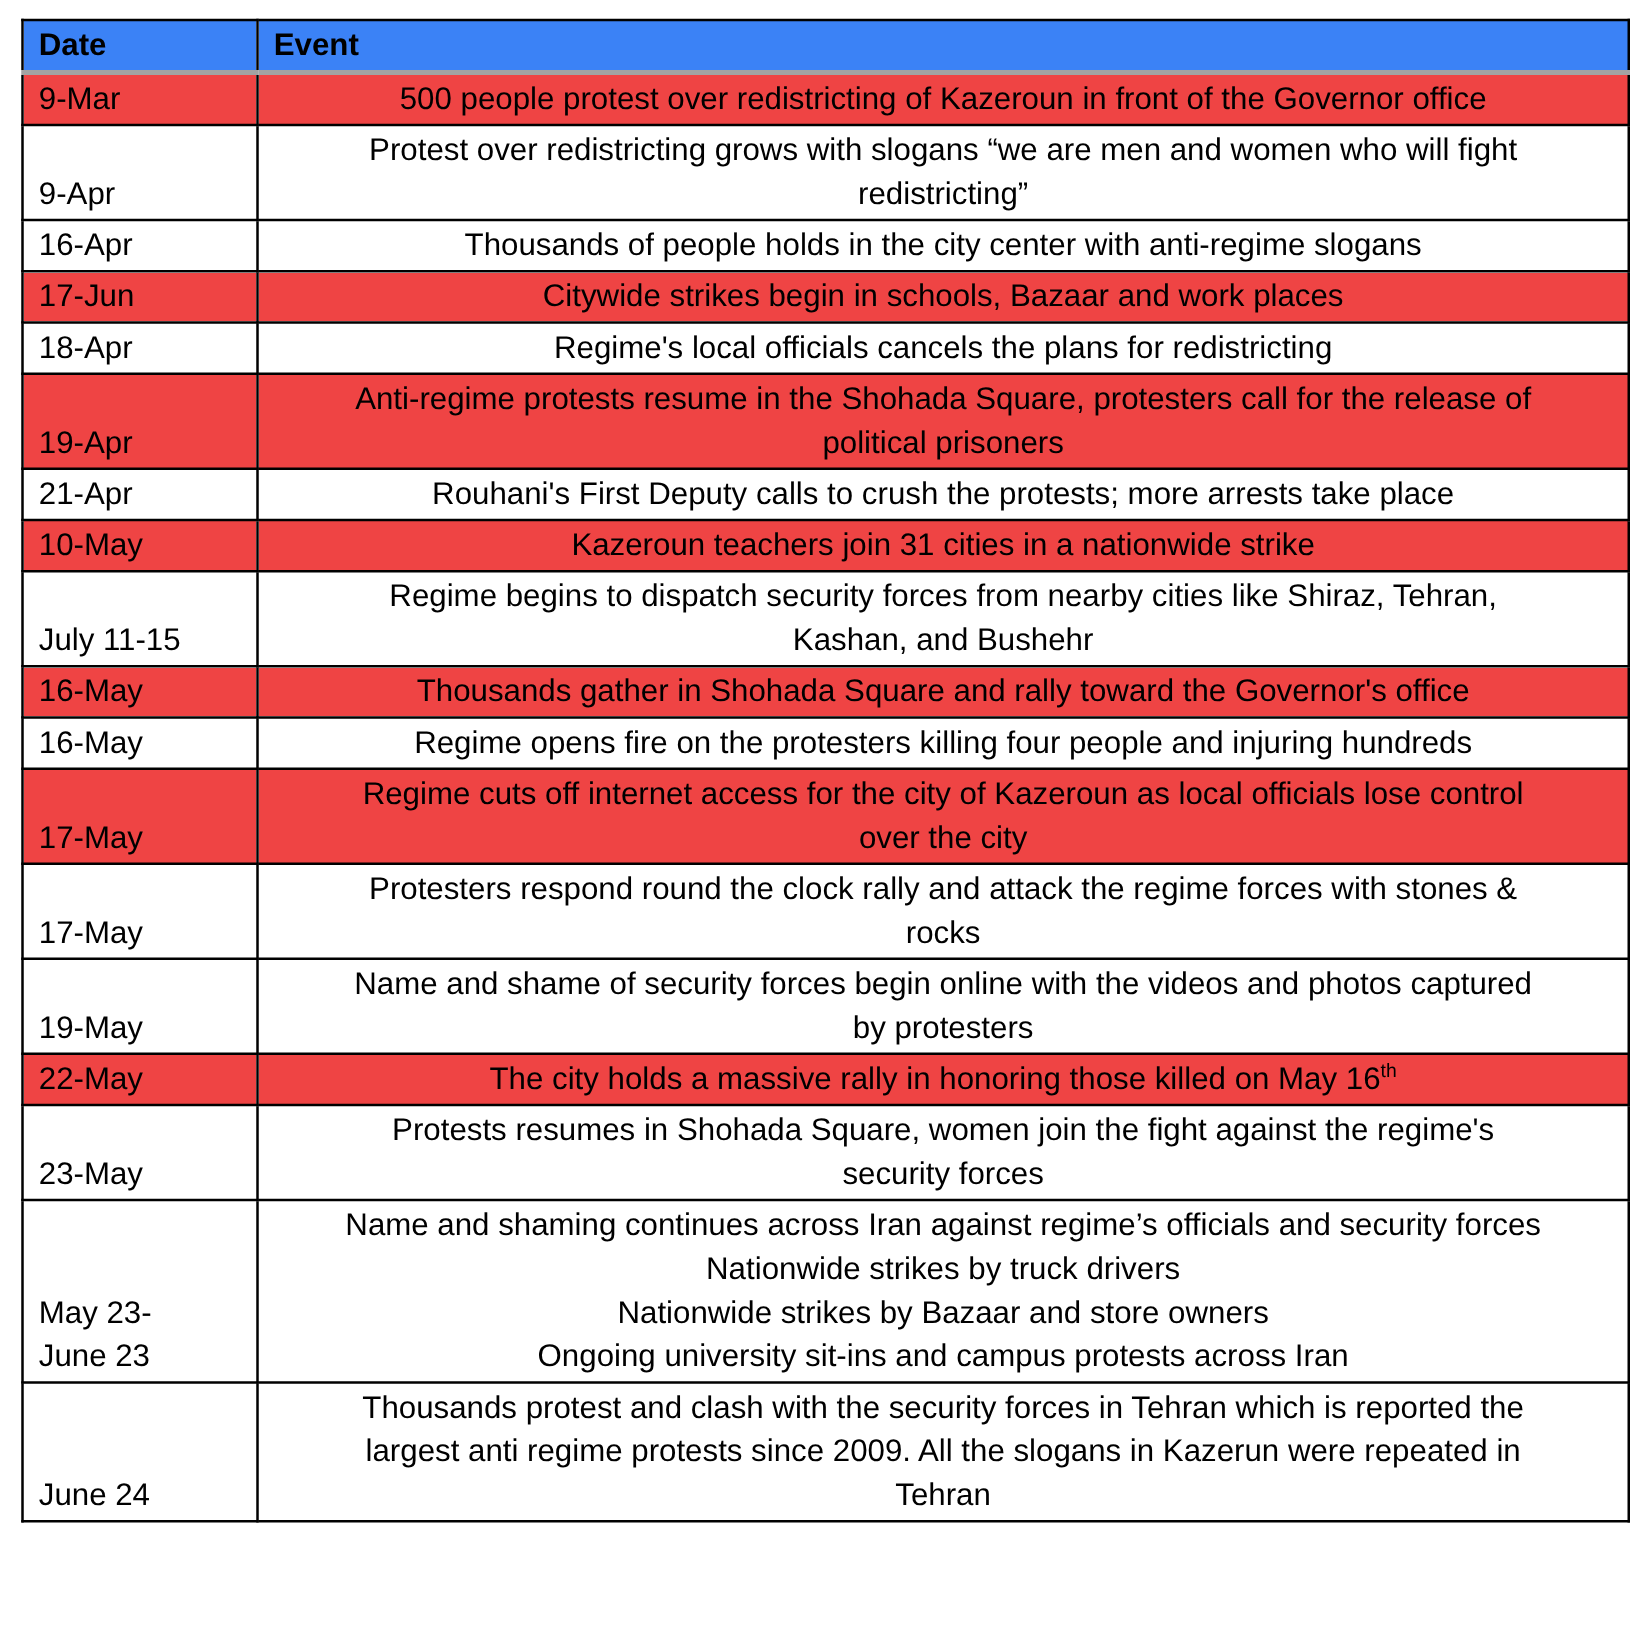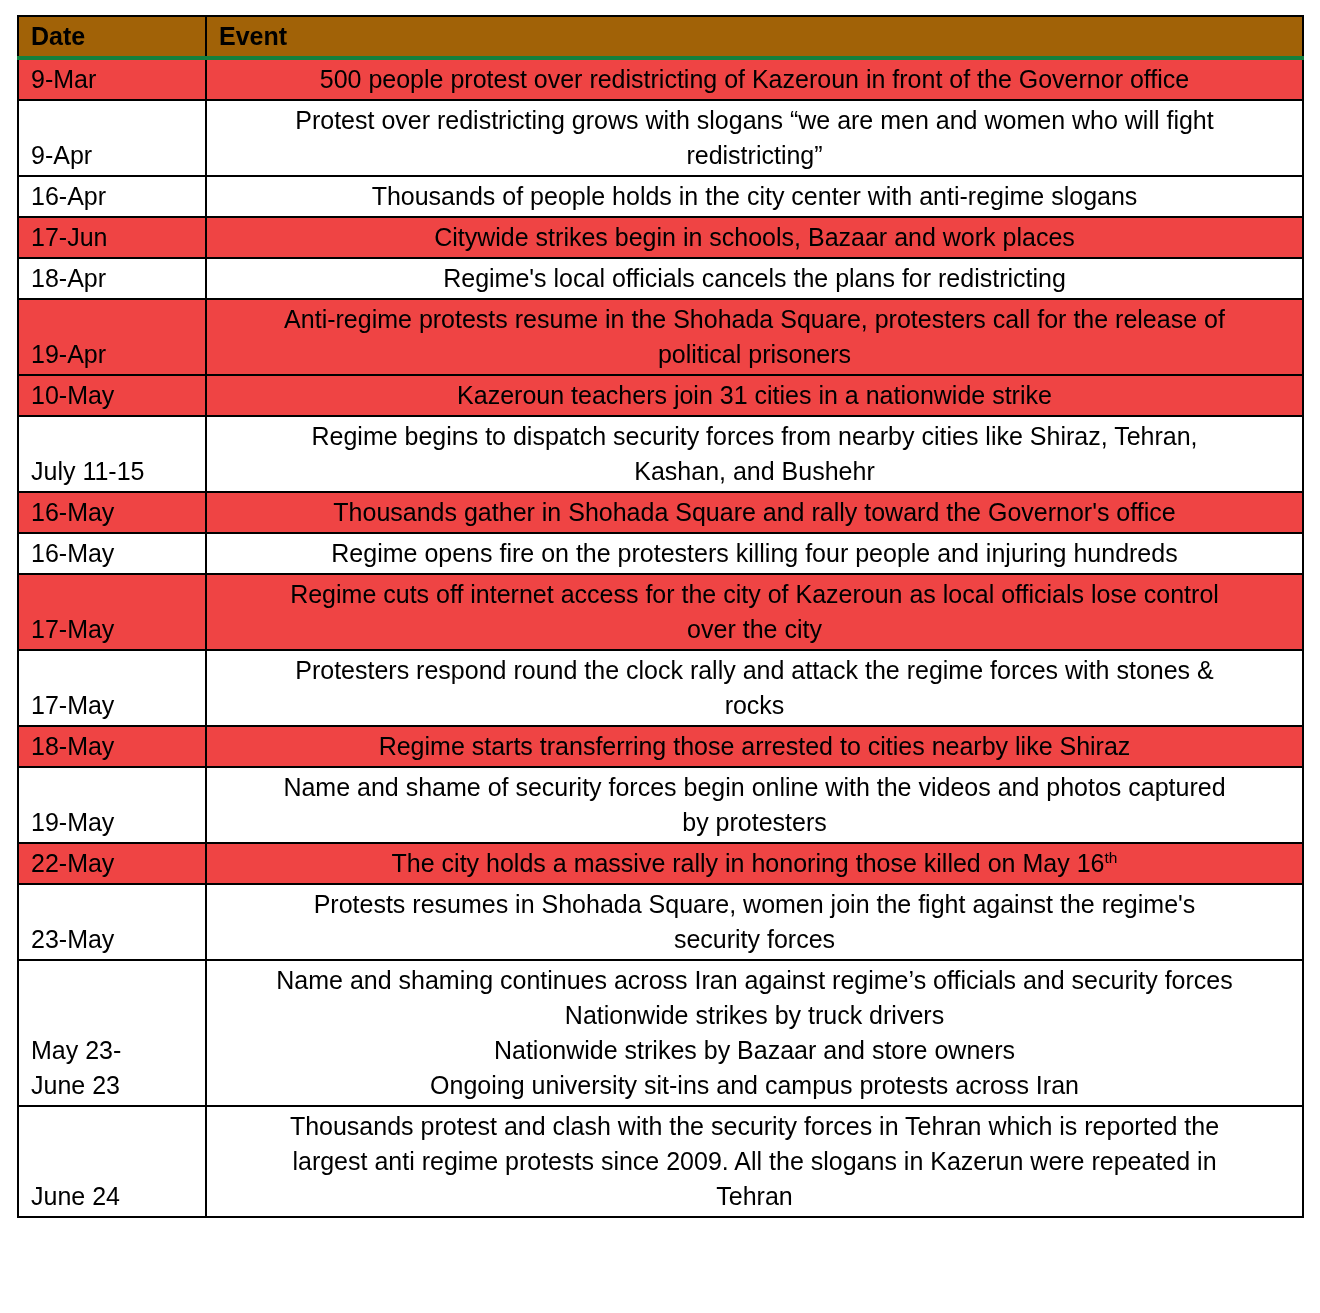--- a/index.html
+++ b/index.html
@@ -27,22 +27,22 @@
   col.col-event { width: 1097px; }
   th, td {
     border: 2px solid #000000;
     padding: 2px 12px;
     text-align: left;
     white-space: pre-line;
     overflow: hidden;
   }
   thead th {
     font-weight: bold;
-    background: #a16207;
-    border-bottom: 4px solid #15803d;
+    background: #3b82f6;
+    border-bottom: 4px solid #a3a3a3;
     vertical-align: middle;
   }
   td.date-cell  { vertical-align: bottom; }
   td.event-cell { vertical-align: top; text-align: center; }
   tr.shaded td  { background: #ef4444; }
   sup {
     font-size: 0.62em;
     line-height: 0;
     vertical-align: super;
   }
@@ -82,20 +82,24 @@
         </tr>
         <tr>
           <td class="date-cell">18-Apr</td>
           <td class="event-cell">Regime's local officials cancels the plans for redistricting</td>
         </tr>
         <tr class="shaded">
           <td class="date-cell">19-Apr</td>
           <td class="event-cell">Anti-regime protests resume in the Shohada Square, protesters call for the release of
 political prisoners</td>
         </tr>
+        <tr>
+          <td class="date-cell">21-Apr</td>
+          <td class="event-cell">Rouhani's First Deputy calls to crush the protests; more arrests take place</td>
+        </tr>
         <tr class="shaded">
           <td class="date-cell">10-May</td>
           <td class="event-cell">Kazeroun teachers join 31 cities in a nationwide strike</td>
         </tr>
         <tr>
           <td class="date-cell">July 11-15</td>
           <td class="event-cell">Regime begins to dispatch security forces from nearby cities like Shiraz, Tehran,
 Kashan, and Bushehr</td>
         </tr>
         <tr class="shaded">
@@ -108,24 +112,20 @@
         </tr>
         <tr class="shaded">
           <td class="date-cell">17-May</td>
           <td class="event-cell">Regime cuts off internet access for the city of Kazeroun as local officials lose control
 over the city</td>
         </tr>
         <tr>
           <td class="date-cell">17-May</td>
           <td class="event-cell">Protesters respond round the clock rally and attack the regime forces with stones &amp;
 rocks</td>
-        </tr>
-        <tr class="shaded">
-          <td class="date-cell">18-May</td>
-          <td class="event-cell">Regime starts transferring those arrested to cities nearby like Shiraz</td>
         </tr>
         <tr>
           <td class="date-cell">19-May</td>
           <td class="event-cell">Name and shame of security forces begin online with the videos and photos captured
 by protesters</td>
         </tr>
         <tr class="shaded">
           <td class="date-cell">22-May</td>
           <td class="event-cell">The city holds a massive rally in honoring those killed on May 16<sup>th</sup></td>
         </tr>

